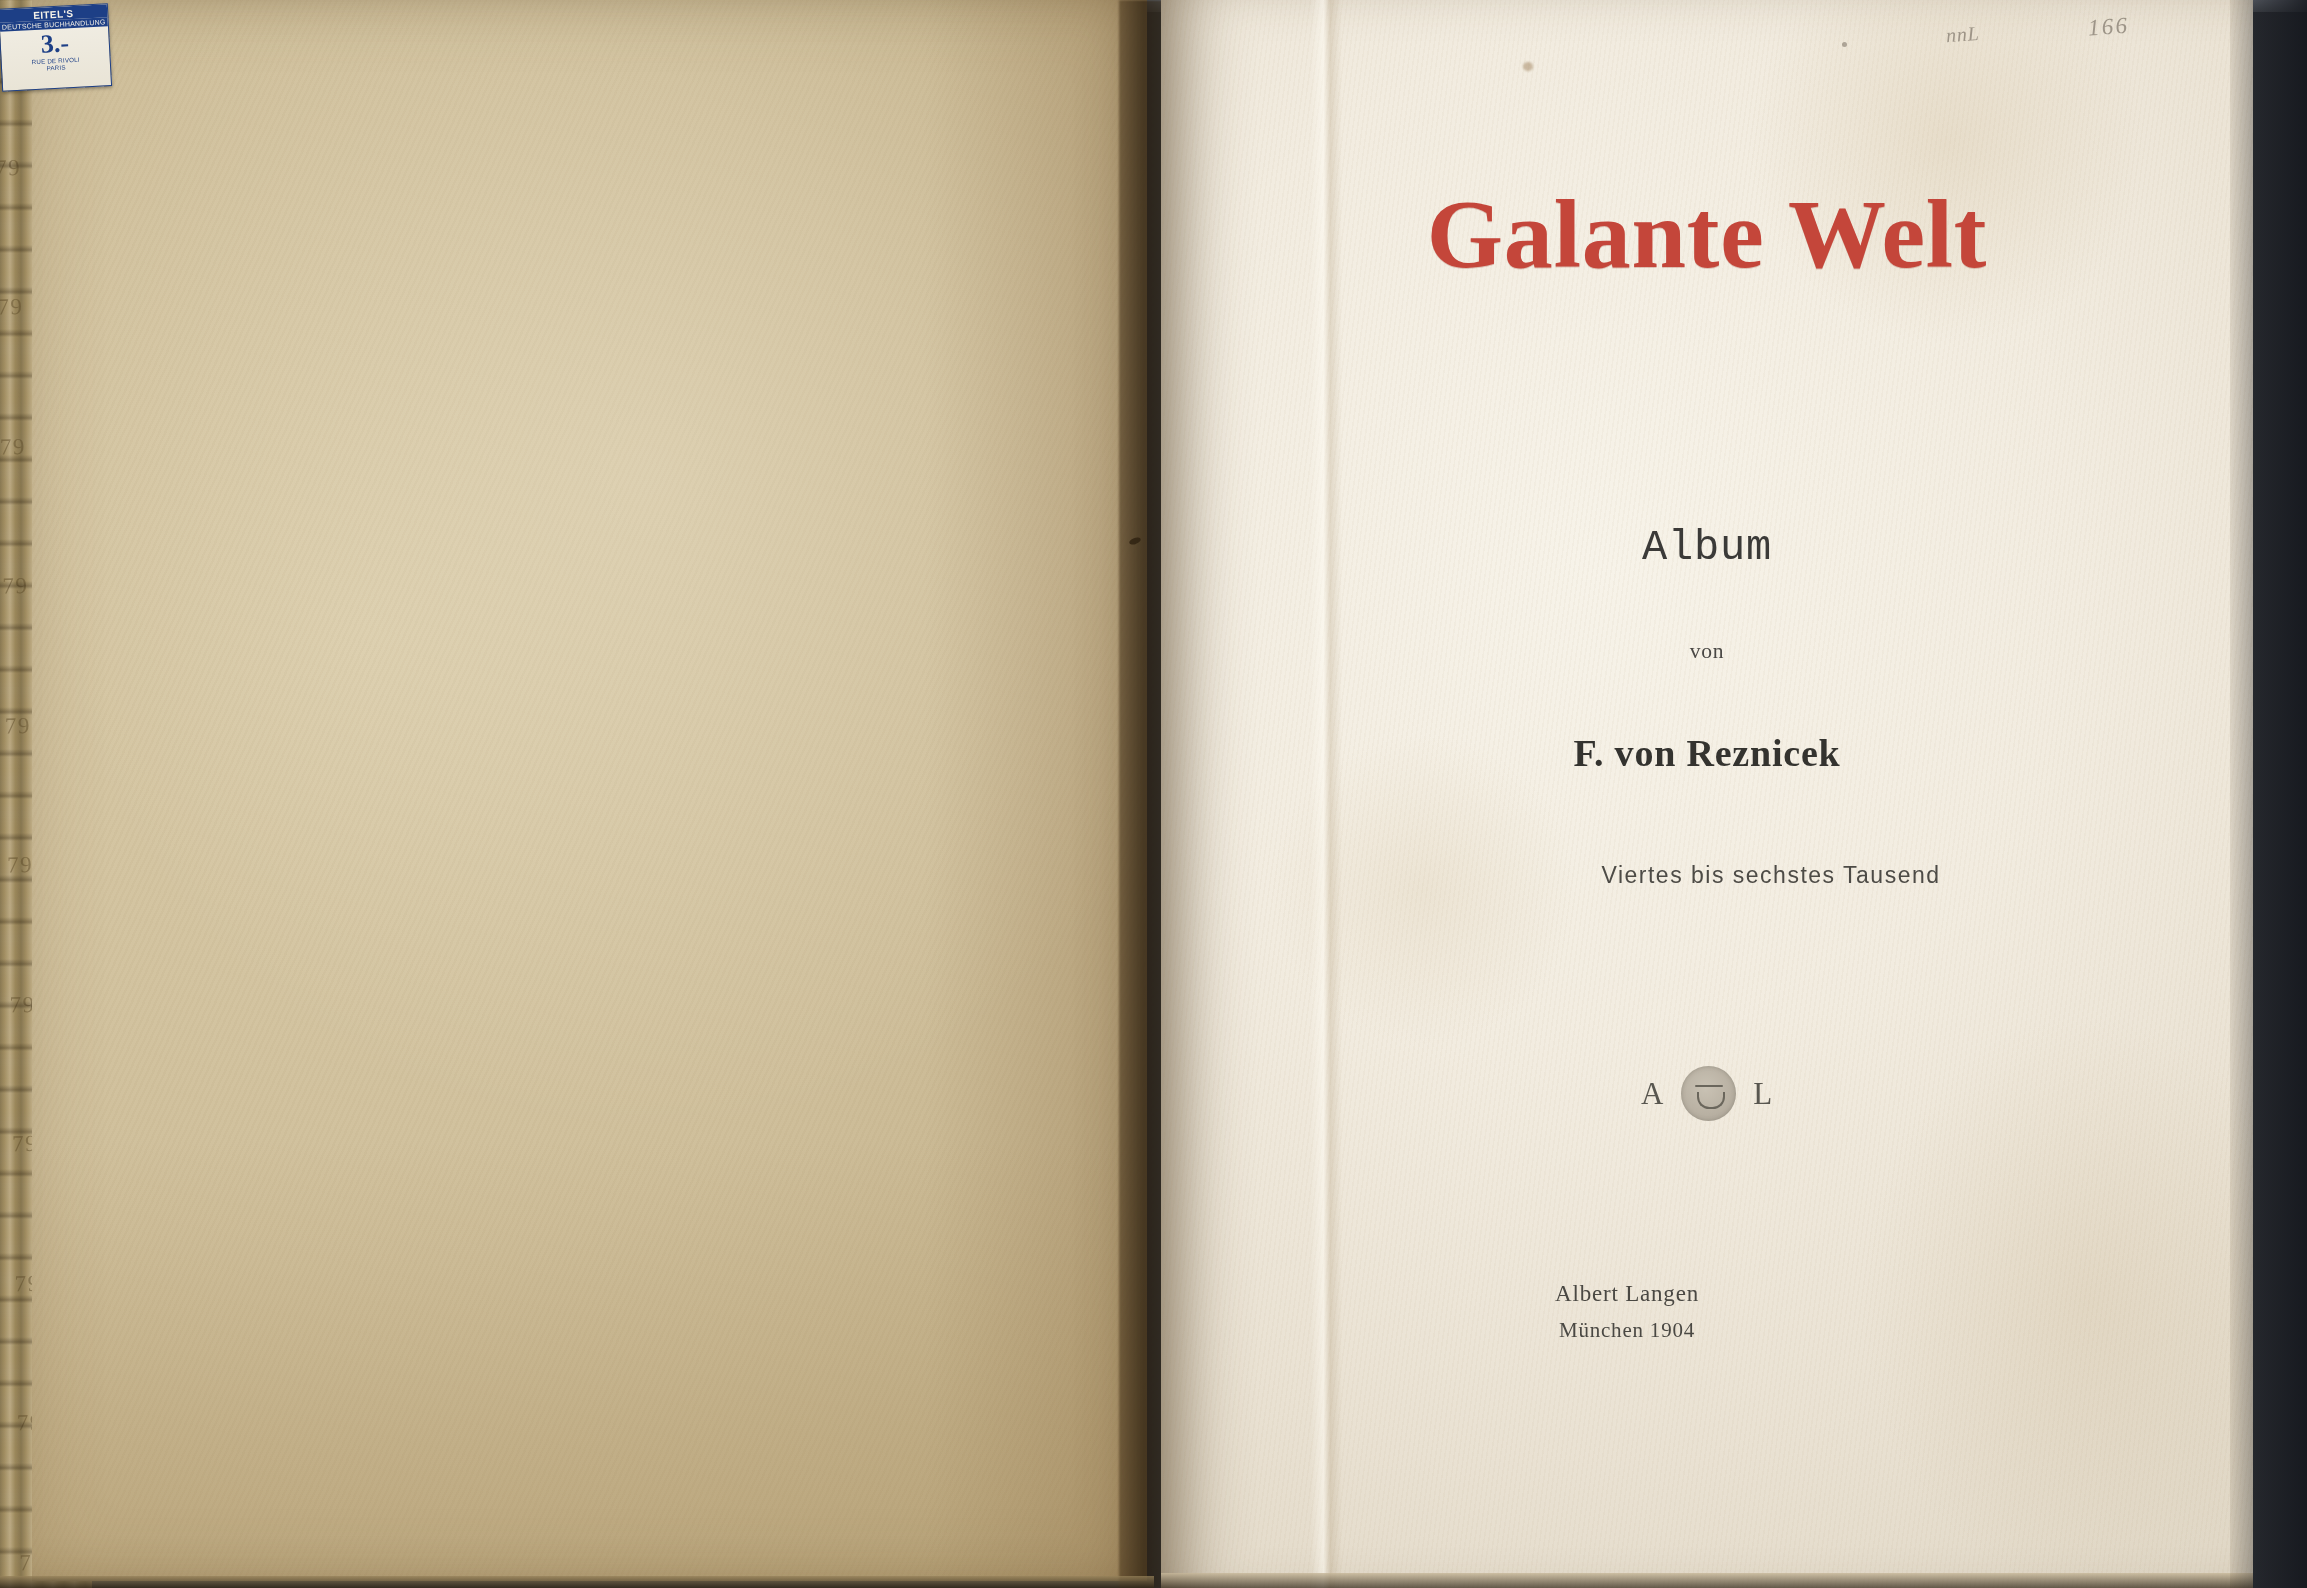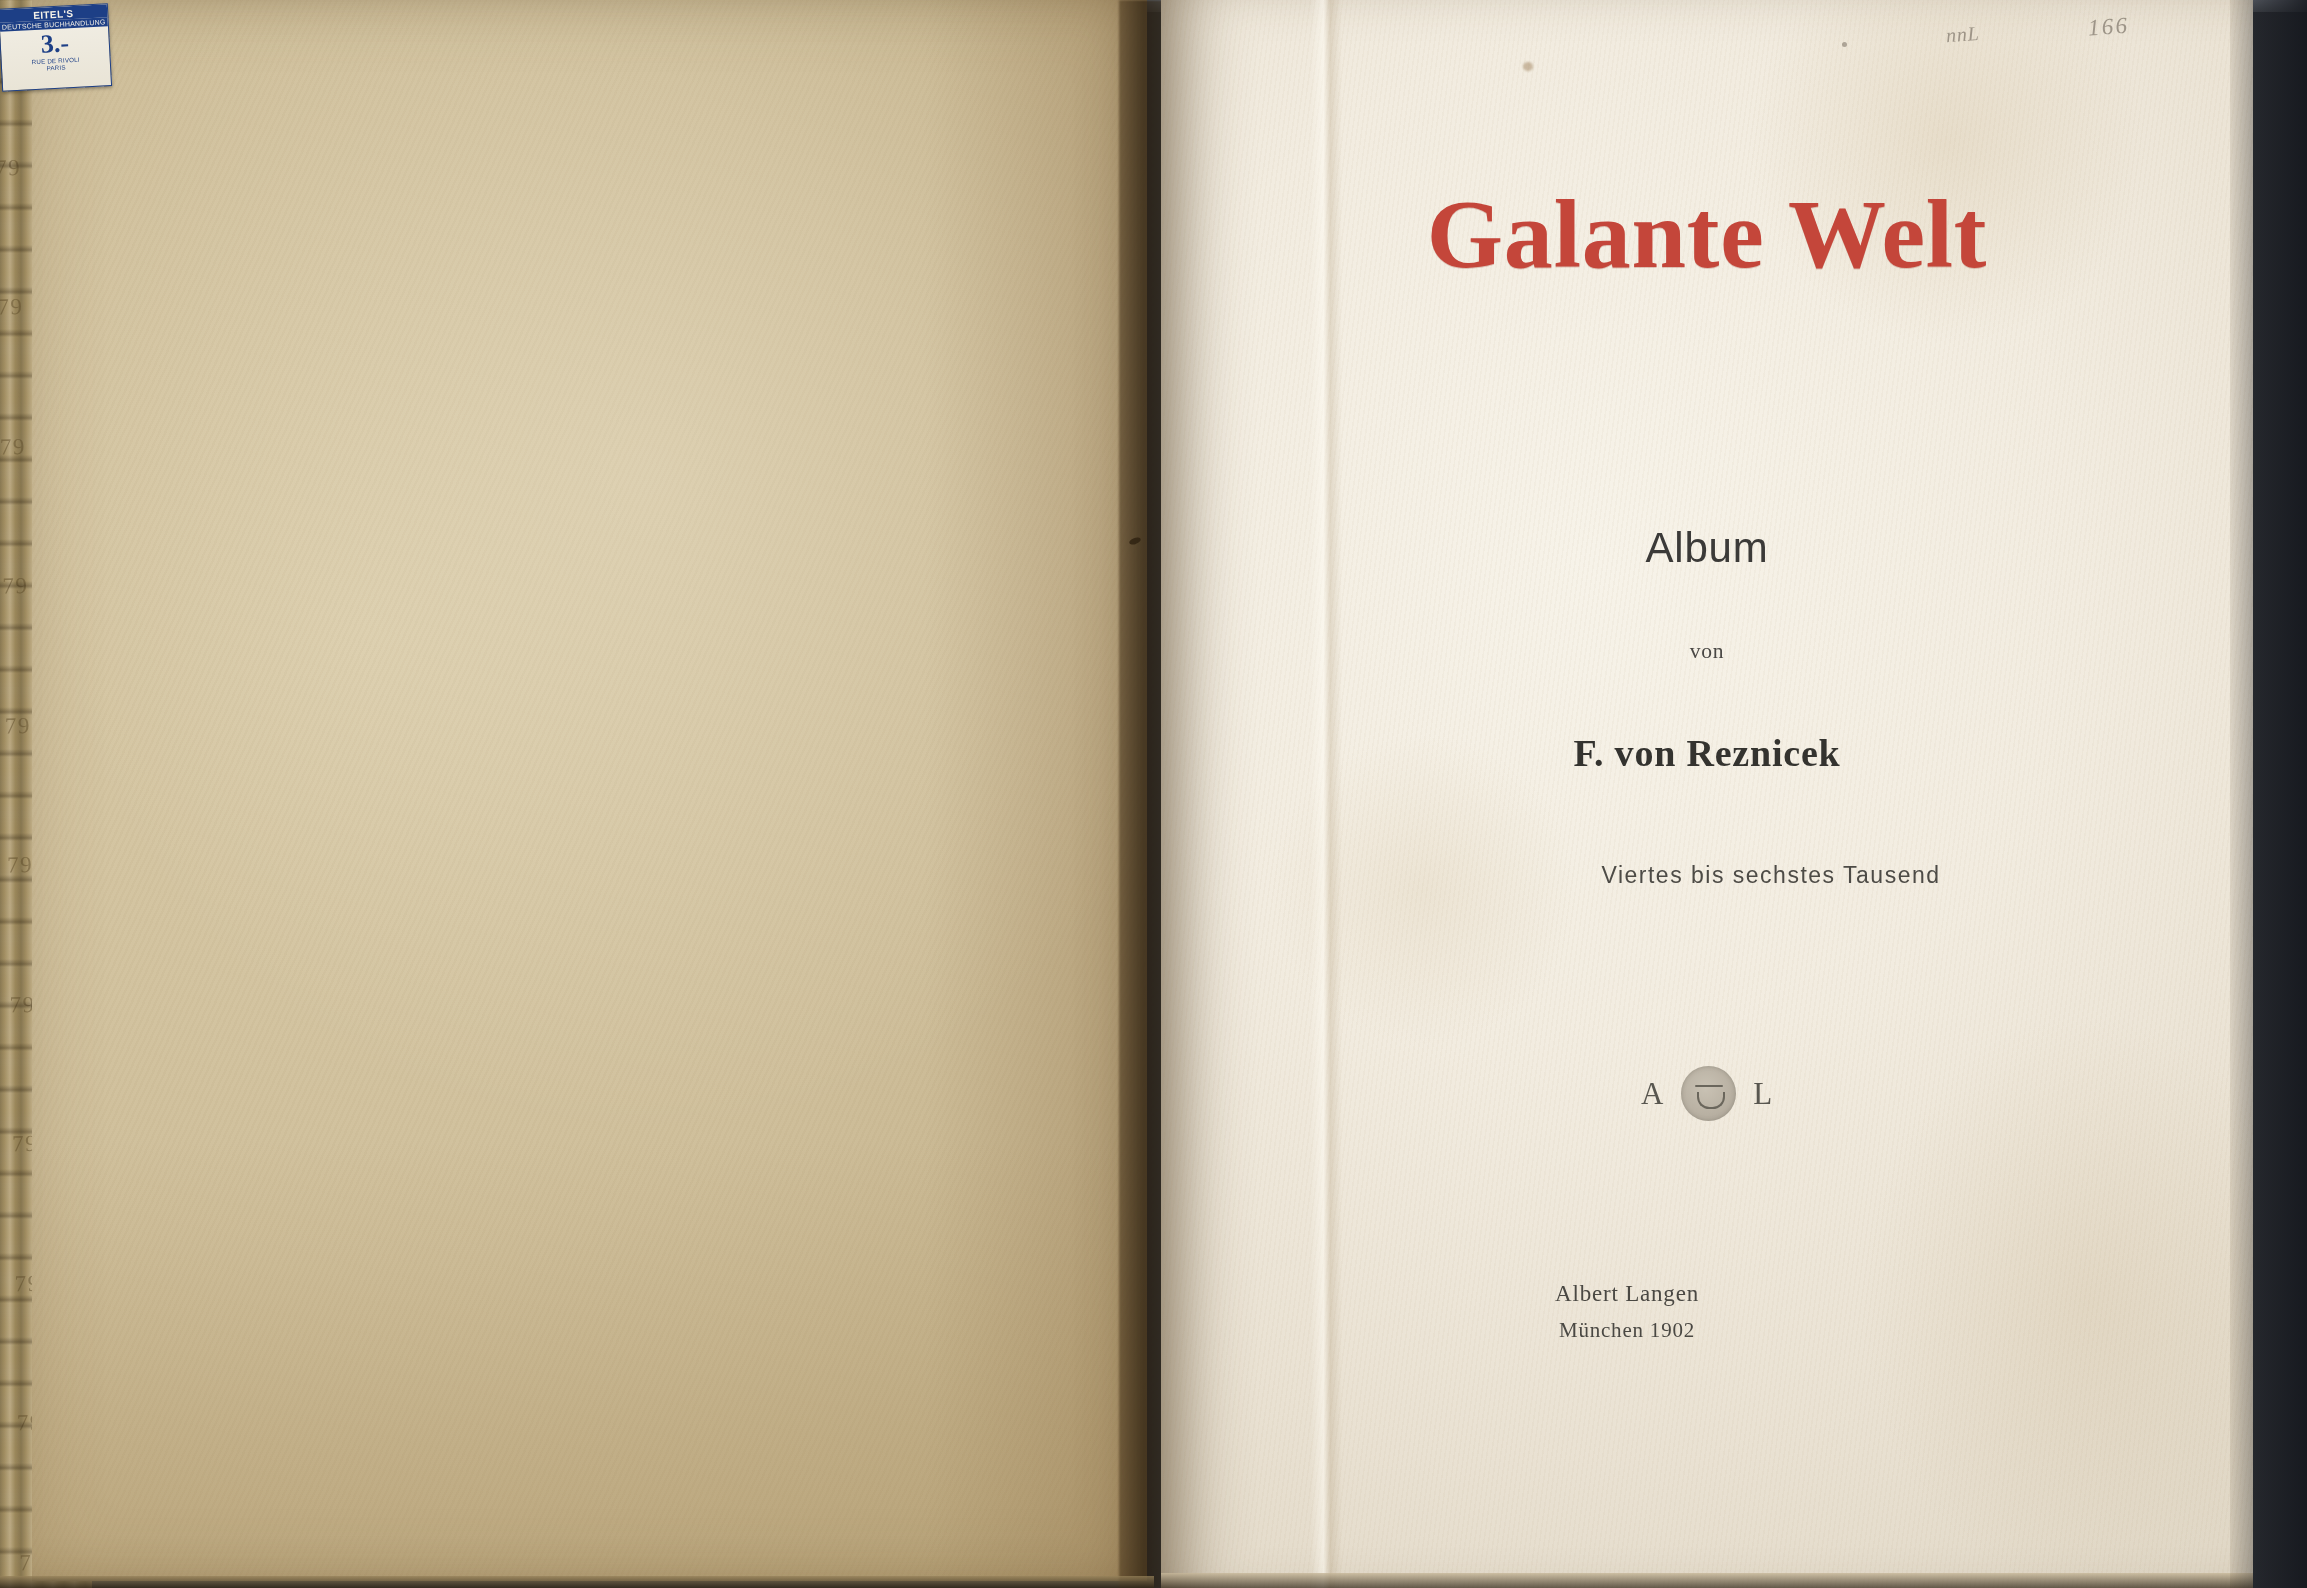--- a/index.html
+++ b/index.html
@@ -256,21 +256,21 @@
     font-weight: bold;
     font-size: 98px;
     line-height: 1;
     color: #c4463a;
     letter-spacing: 0.8px;
     text-shadow: 0 0.8px 0 rgba(150,60,45,.25);
   }
   #album {
     position: absolute;
     left: 0; top: 504px; width: 1092px;
-    font-family: Liberation Sans, sans-serif;
+    font-family: Liberation Mono, monospace;
     font-size: 42px;
     color: #3b3a38;
     letter-spacing: 0.8px;
   }
   #von {
     position: absolute;
     left: 0; top: 619px; width: 1092px;
     font-family: "Liberation Serif", serif;
     font-size: 21.5px;
     color: #4a4845;
@@ -416,21 +416,21 @@
       <div id="edition">Viertes bis sechstes Tausend</div>
 
       <div id="device">
         <span class="letter">A</span>
         <span class="mark"></span>
         <span class="letter">L</span>
       </div>
 
       <div id="imprint">
         <div class="l1">Albert Langen</div>
-        <div class="l3">München 1902</div>
+        <div class="l3">München 1904</div>
       </div>
     </div>
 
     <div id="right-bottom-edge"></div>
     <div id="left-bottom-edge"></div>
   </div>
 
   <div id="right-edge-shadow"></div>
 </div>
 

